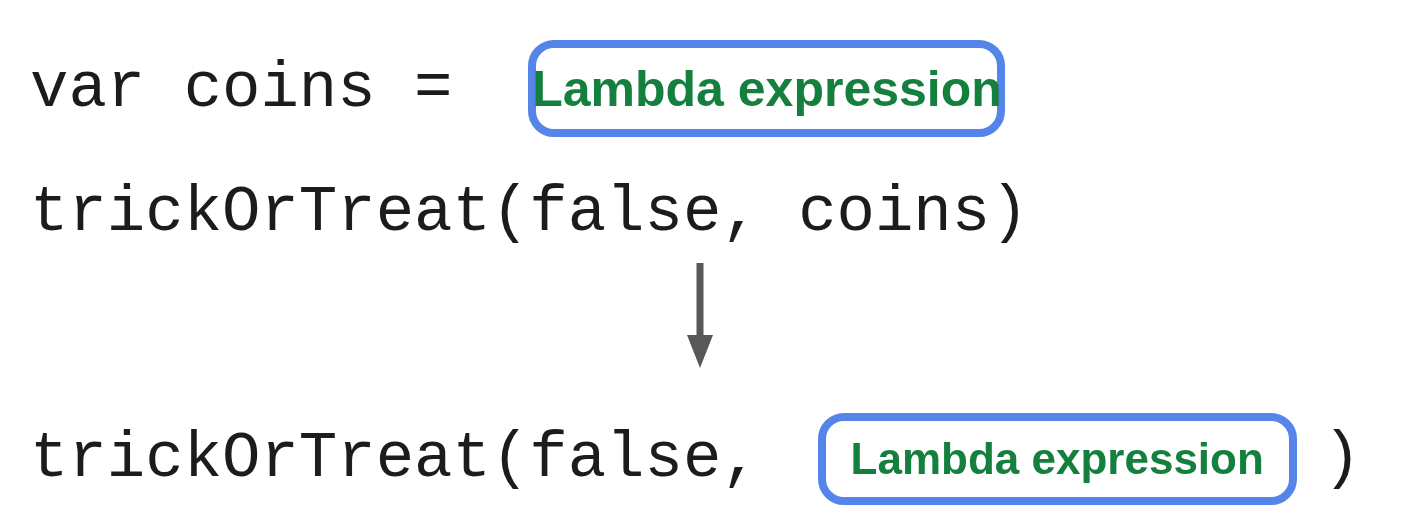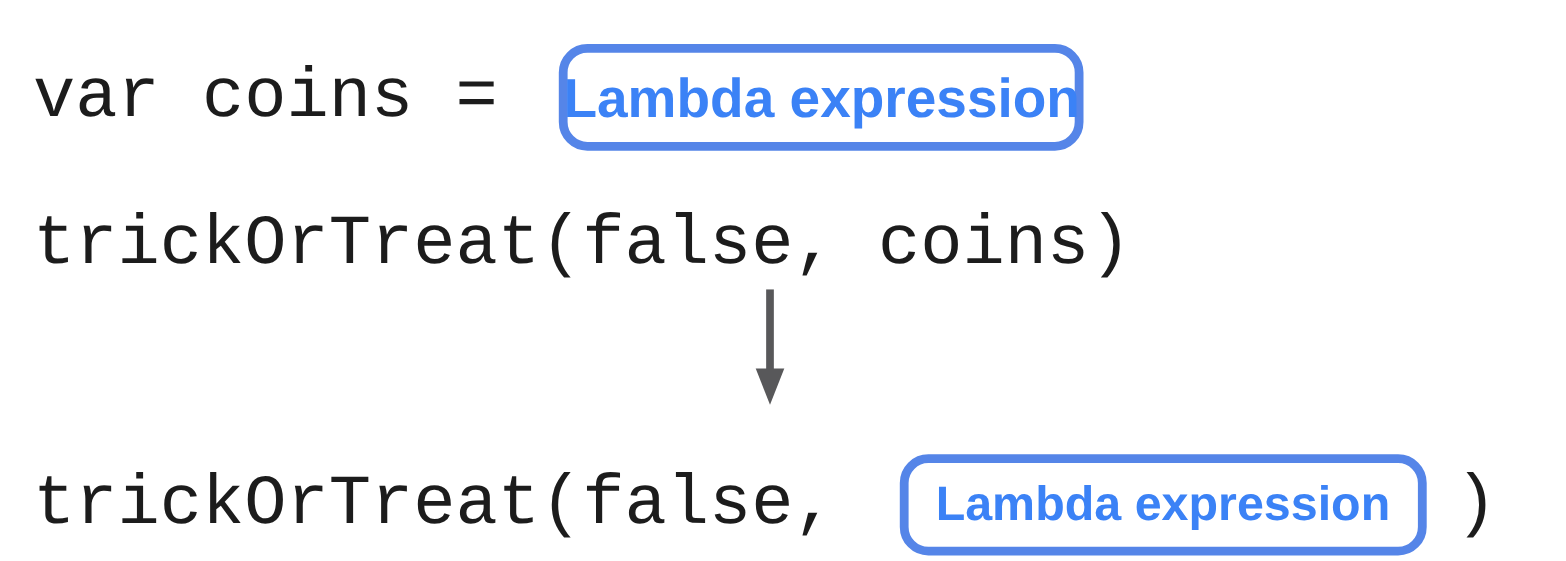--- a/index.html
+++ b/index.html
@@ -14,42 +14,42 @@
     background: #ffffff;
     overflow: hidden;
     font-family: "Liberation Sans", sans-serif;
   }
   .row {
     position: absolute;
     left: 30px;
     display: flex;
     align-items: center;
   }
-  #row-1 { top: 40px;  height: 97px; }
-  #row-2 { top: 175px; height: 96px; }
+  #row-1 { top: 40px;  height: 97px; gap: 20px; }
+  #row-2 { top: 165px; height: 96px; }
   #row-3 { top: 412px; height: 94px; }
   .code {
     font-family: "Liberation Mono", monospace;
     font-size: 64px;
     color: #1c1c1c;
     white-space: pre;
     line-height: 1;
   }
   .lambda-box {
     box-sizing: border-box;
     border: 8px solid #5585e8;
     border-radius: 26px;
     background: #ffffff;
     display: flex;
     align-items: center;
     justify-content: center;
     white-space: nowrap;
     font-family: "Liberation Sans", sans-serif;
     font-weight: 700;
-    color: #3b82f6;
+    color: #15803d;
   }
   #lambda-box-top {
     width: 477px;
     height: 97px;
     margin-left: 56px;
     font-size: 50px;
   }
   #lambda-box-bottom {
     width: 479px;
     height: 92px;

